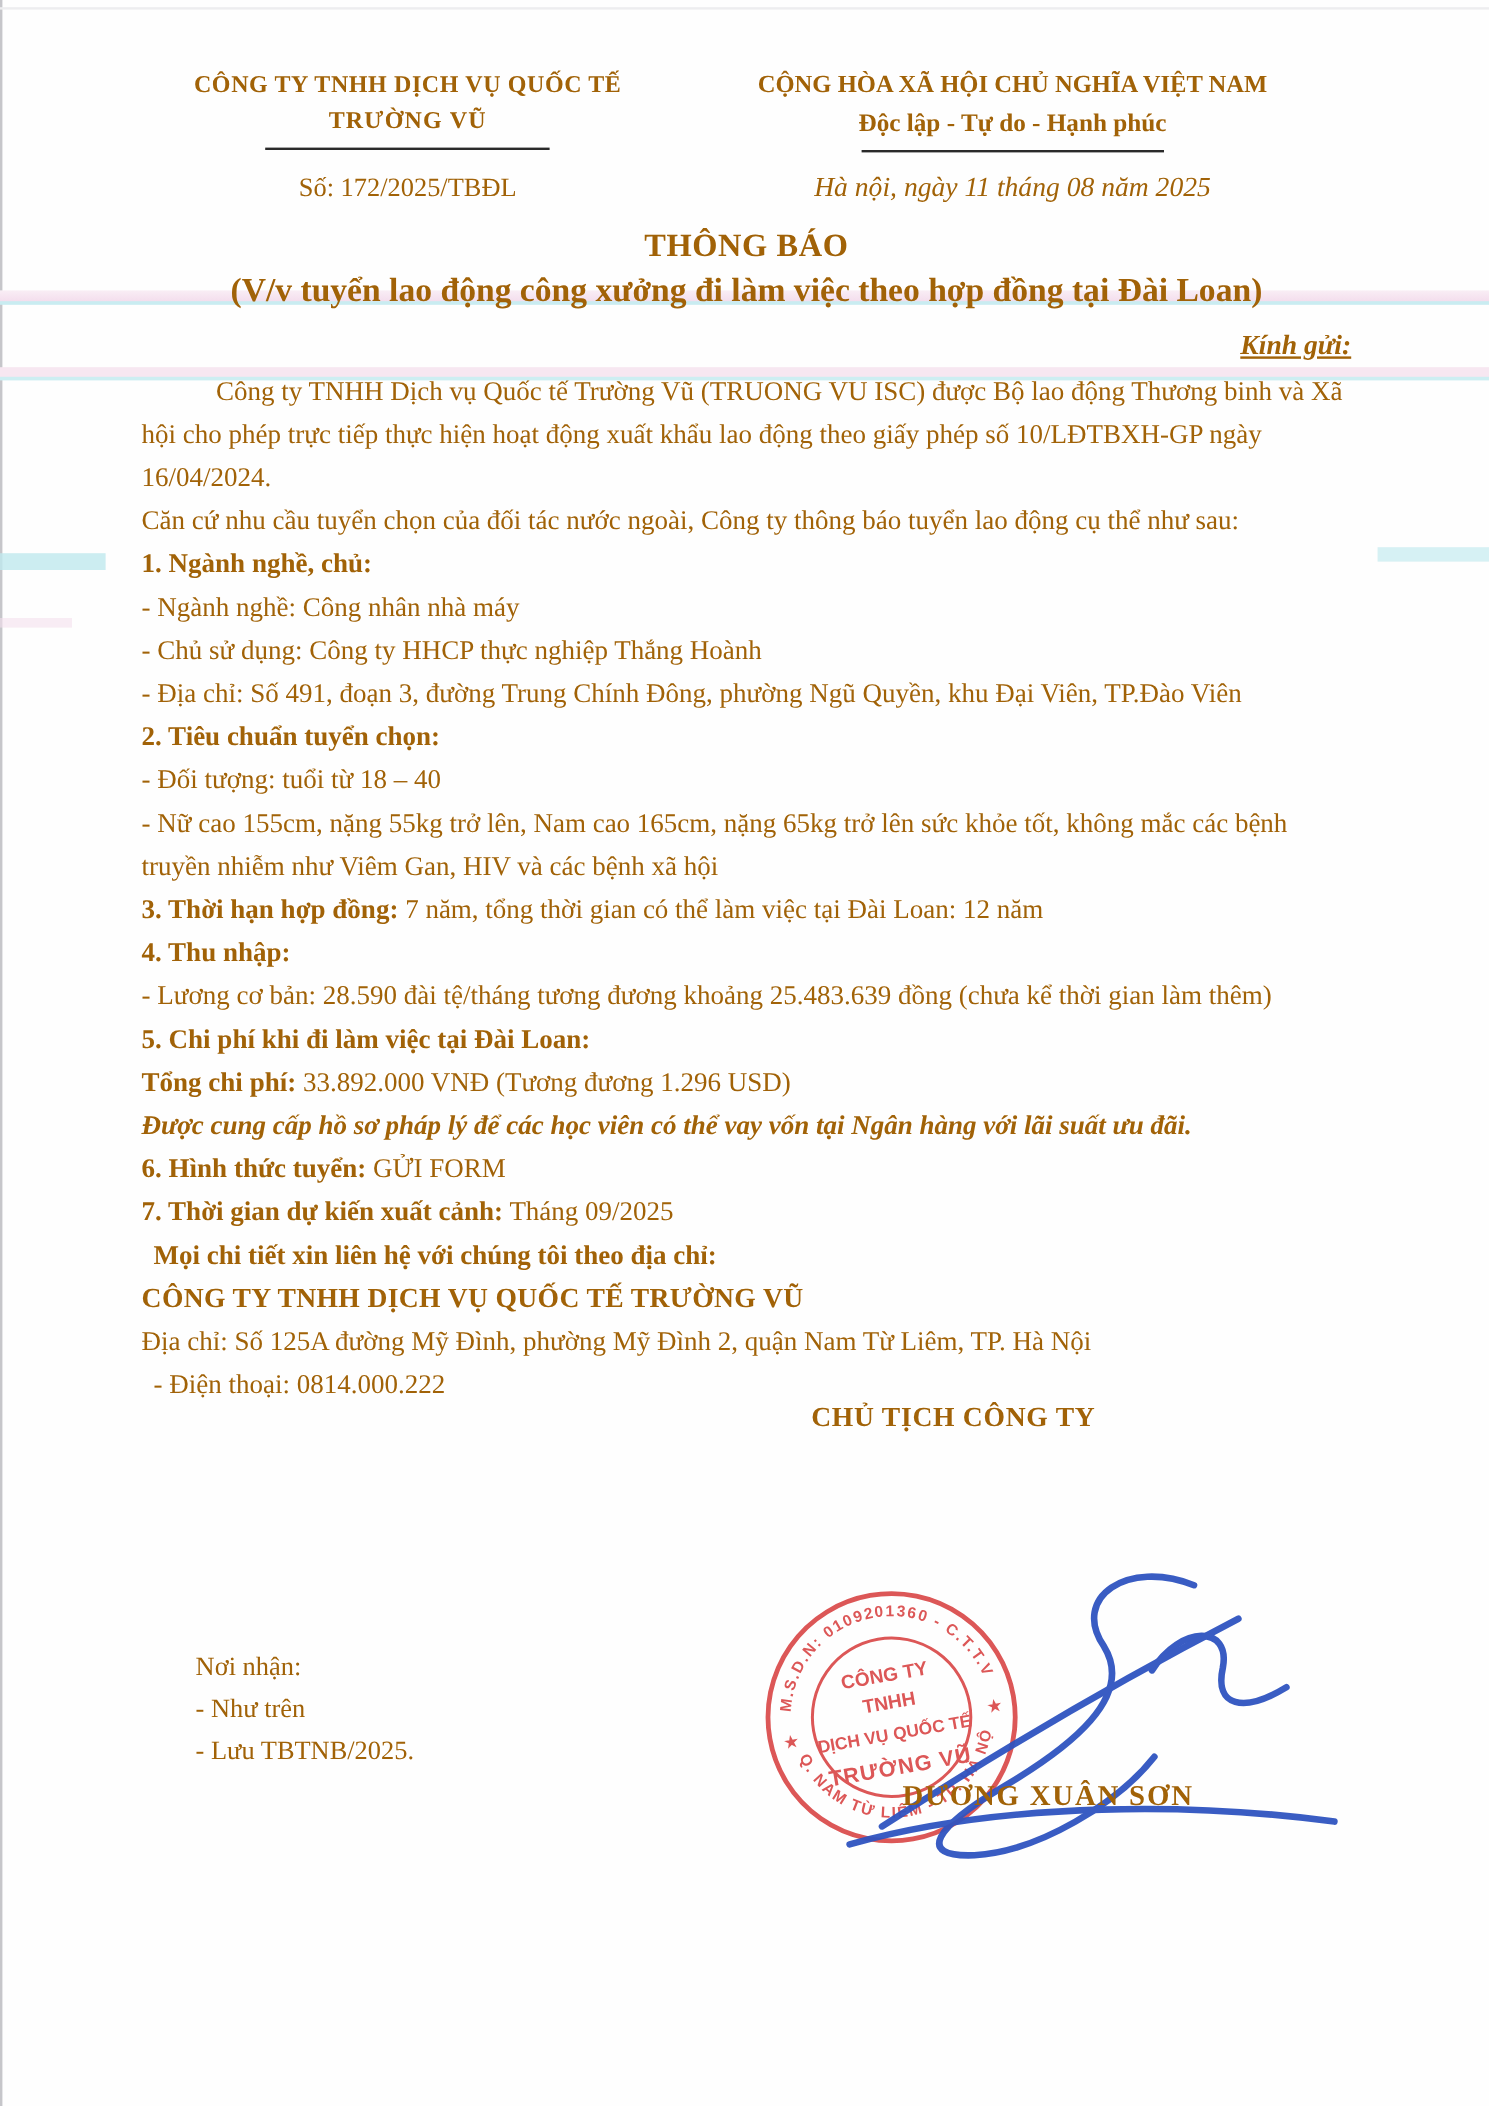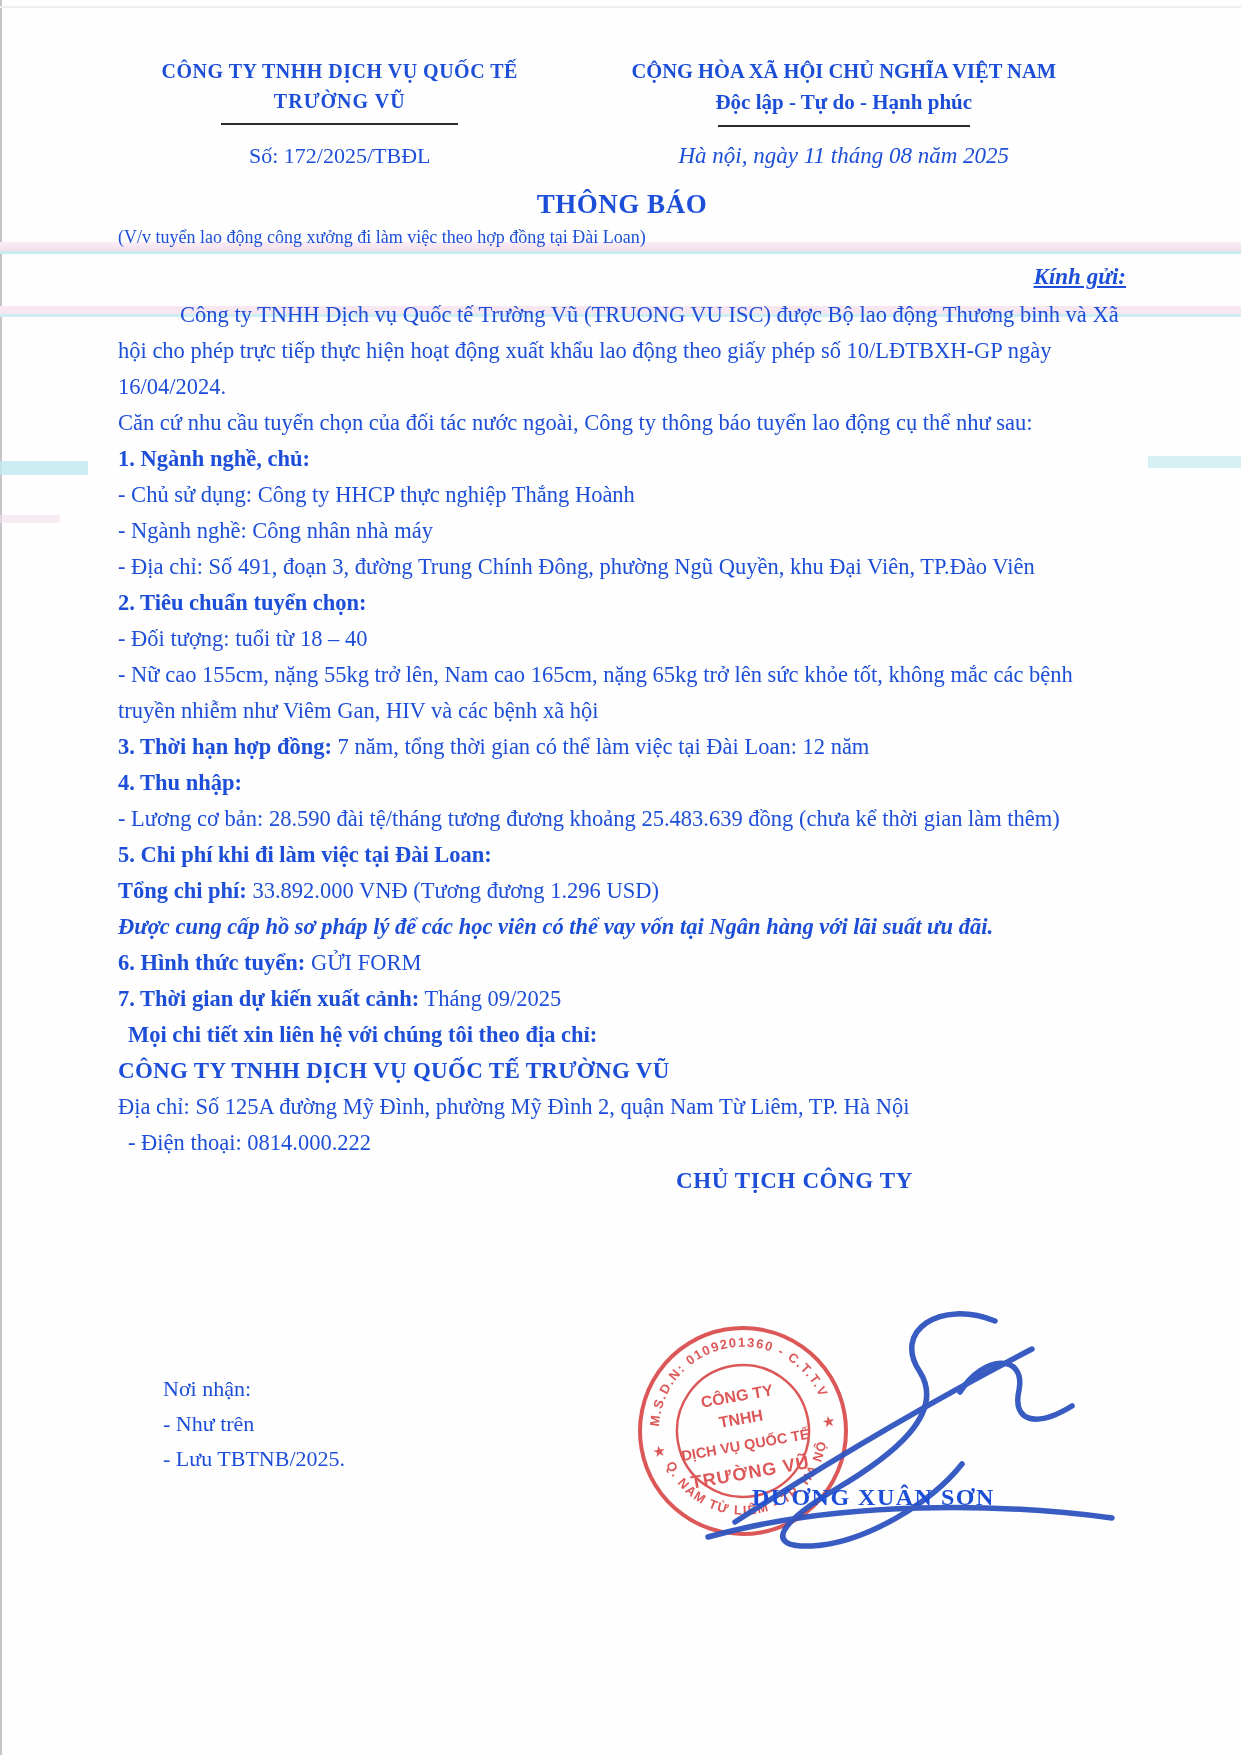--- a/index.html
+++ b/index.html
@@ -1,18 +1,18 @@
 <!DOCTYPE html>
 <html><head>
 <meta charset="utf-8">
 <style>
   html,body{margin:0;padding:0;background:#ffffff;}
   .page{
     position:relative;width:1241px;height:1755px;background:#fefefe;
-    font-family:"Liberation Serif", serif;color:#1d4ed8;overflow:hidden;
+    font-family:"Liberation Serif", serif;color:#a16207;overflow:hidden;
   }
   
   .edge-line{position:absolute;left:0;top:0;width:2px;height:1755px;background:#c6c6ca;}
   .band{position:absolute;left:0;width:1241px;pointer-events:none;}
   .band.pink1{top:242px;height:10px;background:linear-gradient(#f9eef5,#f3dcec);}
   .band.cyan1{top:251px;height:3px;background:#c9ecf1;}
   .band.pink2{top:306px;height:9px;background:#f7e7f1;}
   .band.cyan2{top:314px;height:3px;background:#cdeef2;}
   .smudge{position:absolute;pointer-events:none;}
   .sm1{left:0;top:461px;width:88px;height:14px;background:#bfe9ee;opacity:.8;}
@@ -30,21 +30,21 @@
   .hl2{font-weight:bold;font-size:20px;line-height:30px;letter-spacing:1px;}
   .rule-l{width:237px;height:0;border-bottom:2.5px solid #2a2a2a;margin:7px auto 0;}
   .rule-r{width:252px;height:0;border-bottom:2.5px solid #2a2a2a;margin:7px auto 0;}
   .doc-num{font-size:22px;margin-top:18px;}
   .rl1{font-weight:bold;font-size:20.5px;line-height:30px;}
   .rl2{font-weight:bold;font-size:21px;line-height:32px;}
   .dateline{font-style:italic;font-size:23px;margin-top:16px;}
 
   
   .title{ text-align:center;font-weight:bold;font-size:27px;letter-spacing:.5px;margin-top:20px;}
-  .subtitle{font-weight:normal;font-size:18px;margin-top:7px;}
+  .subtitle{text-align:center;font-weight:bold;font-size:28px;margin-top:7px;}
 
   
   .salute{display:flex;align-items:flex-end;margin-top:16px;flex-direction:column;}
   .salute .lbl{font-weight:bold;font-style:italic;font-size:23px;text-decoration:underline;}
   .salute .leader{flex:1;border-bottom:2.5px dotted #3a3a3a;margin:0 4px 5px 2px;height:0;}
 
   
   .line{font-size:22.5px;line-height:36px;margin:0;}
   .line .b{font-weight:bold;}
   .indent{text-indent:62px;}
@@ -96,22 +96,22 @@
     <div class="subtitle">(V/v tuyển lao động công xưởng đi làm việc theo hợp đồng tại Đài Loan)</div>
 
     <div class="salute">
       <span class="lbl">Kính gửi:</span>
       <span class="leader"></span>
     </div>
 
     <p class="line indent"><span>Công ty TNHH Dịch vụ Quốc tế Trường Vũ (TRUONG VU ISC) được Bộ lao động Thương binh và Xã hội cho phép trực tiếp thực hiện hoạt động xuất khẩu lao động theo giấy phép số 10/LĐTBXH-GP ngày 16/04/2024.</span></p>
     <p class="line"><span>Căn cứ nhu cầu tuyển chọn của đối tác nước ngoài, Công ty thông báo tuyển lao động cụ thể như sau:</span></p>
     <p class="line"><span class="b">1. Ngành nghề, chủ:</span></p>
+    <p class="line"><span>- Ngành nghề: Công nhân nhà máy</span></p>
     <p class="line"><span>- Chủ sử dụng: Công ty HHCP thực nghiệp Thắng Hoành</span></p>
-    <p class="line"><span>- Ngành nghề: Công nhân nhà máy</span></p>
     <p class="line"><span>- Địa chỉ: Số 491, đoạn 3, đường Trung Chính Đông, phường Ngũ Quyền, khu Đại Viên, TP.Đào Viên</span></p>
     <p class="line"><span class="b">2. Tiêu chuẩn tuyển chọn:</span></p>
     <p class="line"><span>- Đối tượng: tuổi từ 18 – 40</span></p>
     <p class="line"><span>- Nữ cao 155cm, nặng 55kg trở lên, Nam cao 165cm, nặng 65kg trở lên sức khỏe tốt, không mắc các bệnh truyền nhiễm như Viêm Gan, HIV và các bệnh xã hội</span></p>
     <p class="line"><span class="b">3. Thời hạn hợp đồng:</span><span> 7 năm, tổng thời gian có thể làm việc tại Đài Loan: 12 năm</span></p>
     <p class="line"><span class="b">4. Thu nhập:</span></p>
     <p class="line"><span>- Lương cơ bản: 28.590 đài tệ/tháng tương đương khoảng 25.483.639 đồng (chưa kể thời gian làm thêm)</span></p>
     <p class="line"><span class="b">5. Chi phí khi đi làm việc tại Đài Loan:</span></p>
     <p class="line"><span class="b">Tổng chi phí:</span><span> 33.892.000 VNĐ (Tương đương 1.296 USD)</span></p>
     <p class="line bi"><span>Được cung cấp hồ sơ pháp lý để các học viên có thể vay vốn tại Ngân hàng với lãi suất ưu đãi.</span></p>

